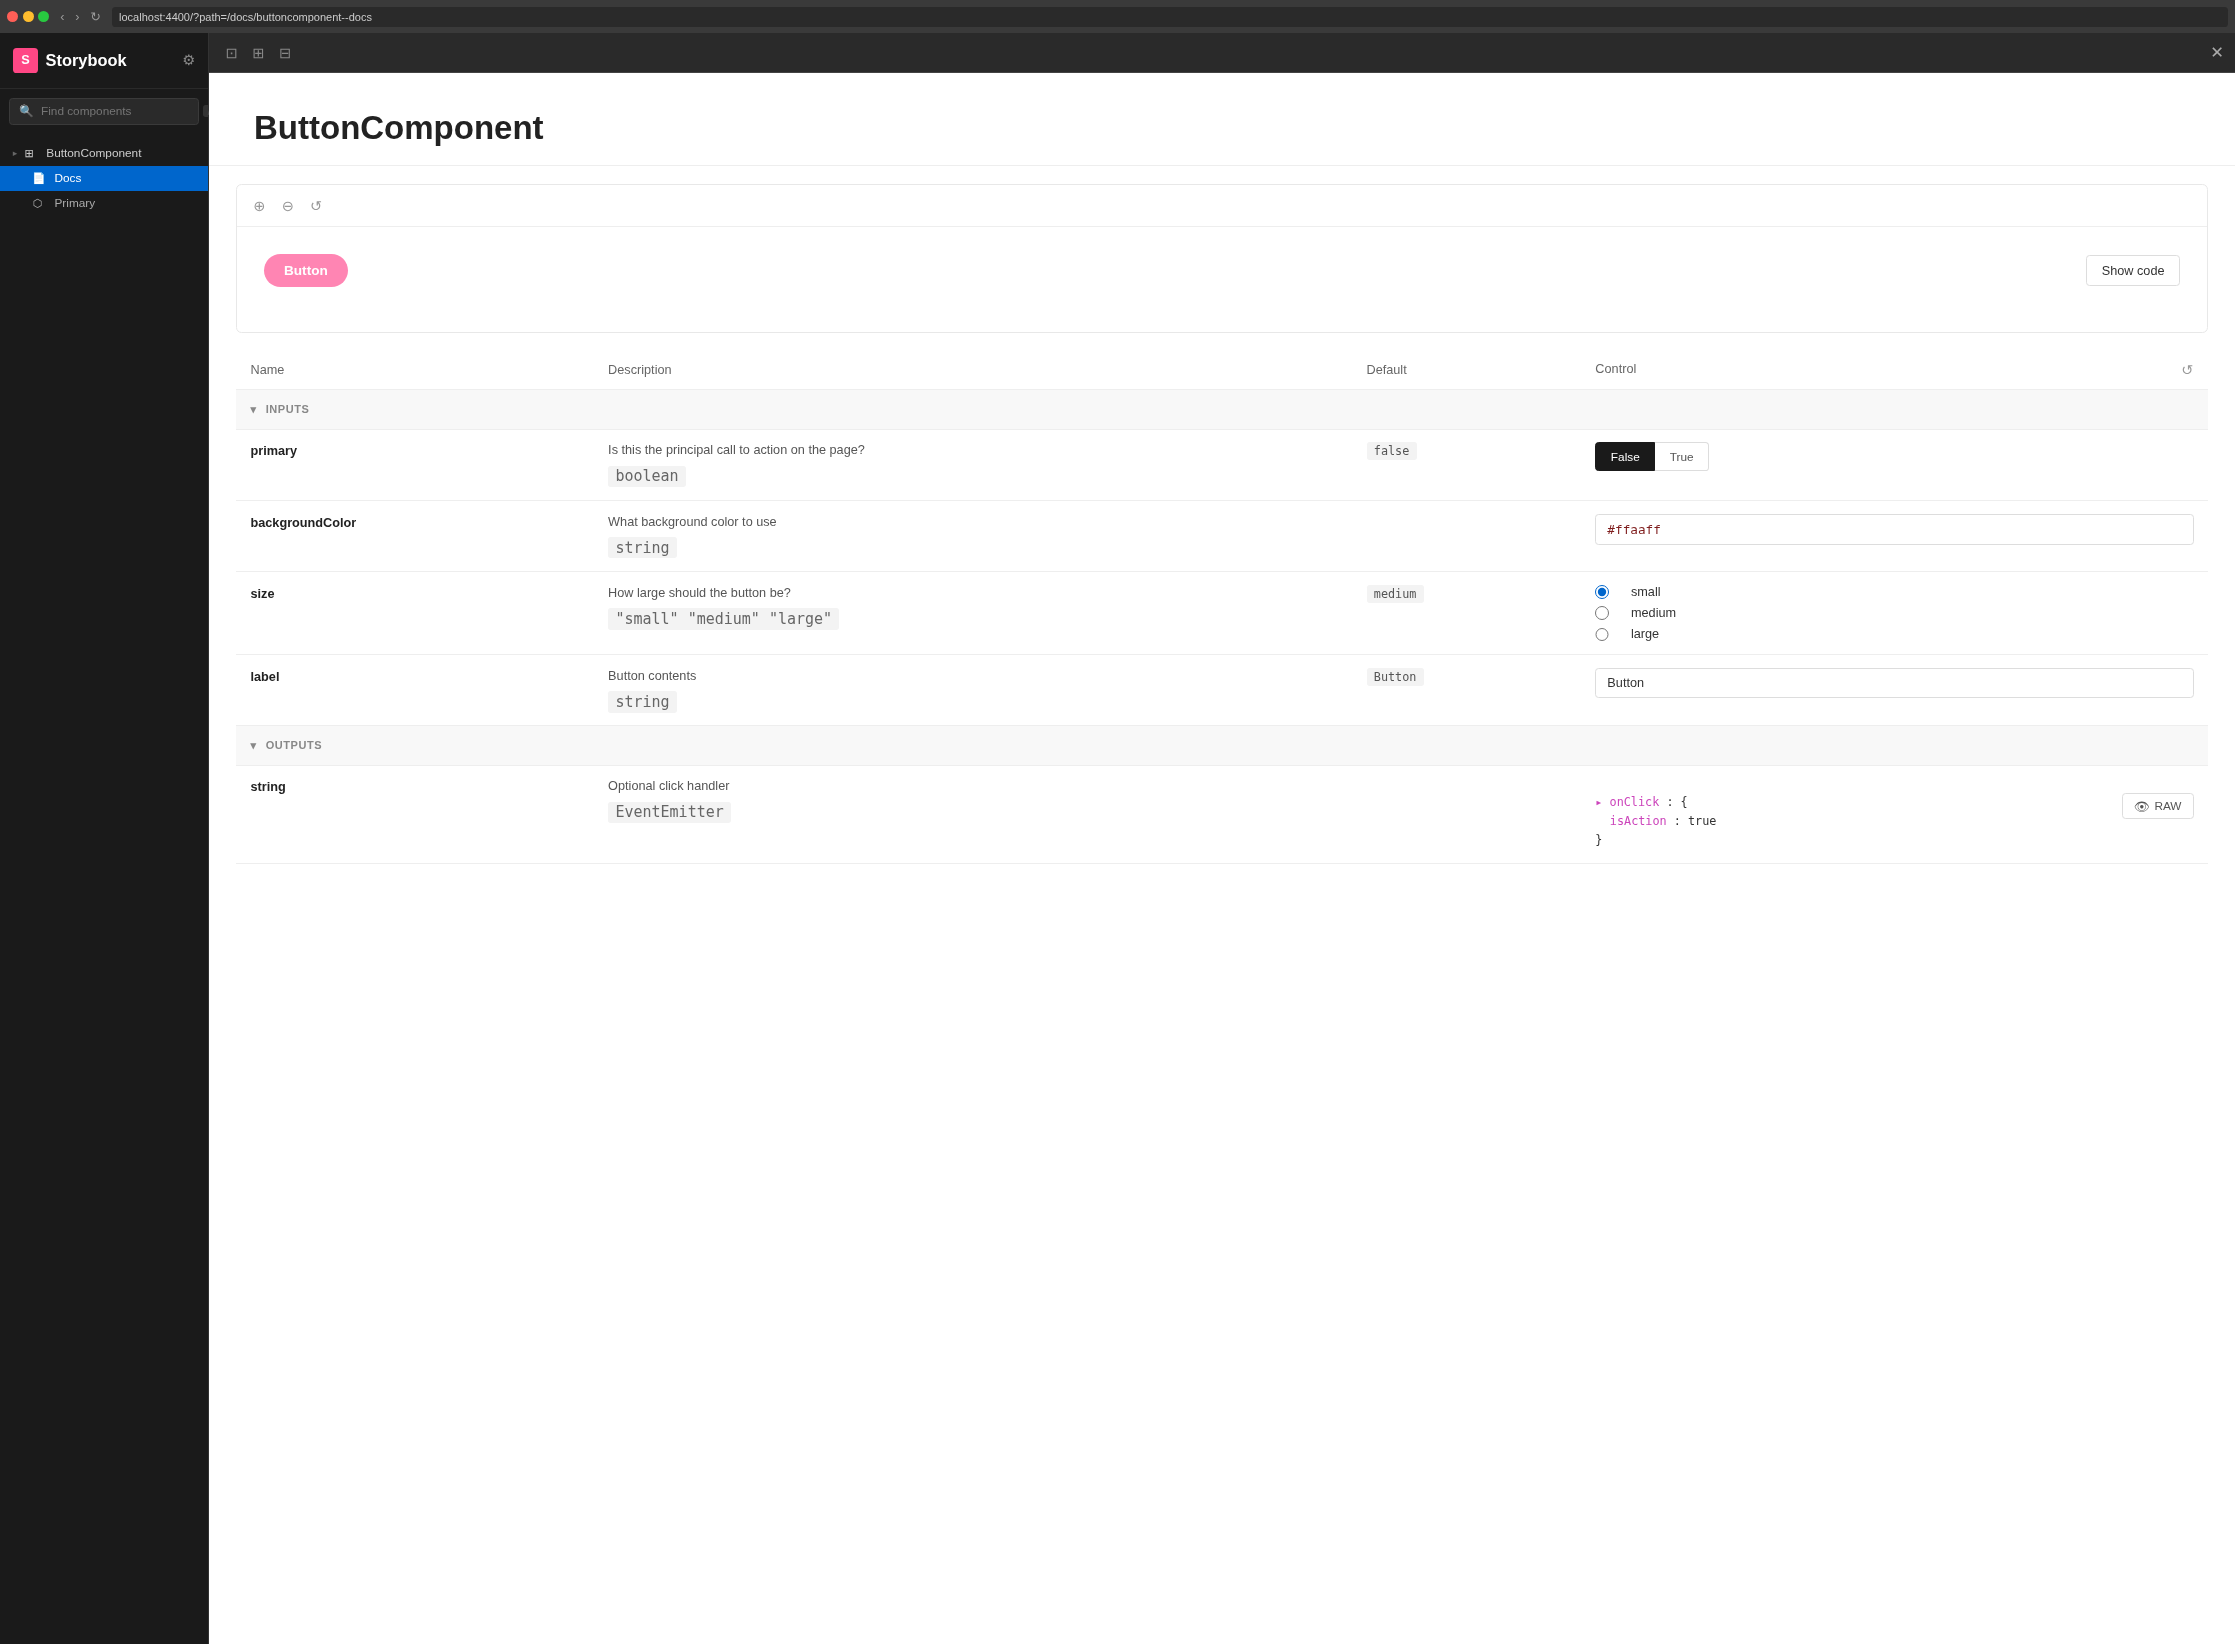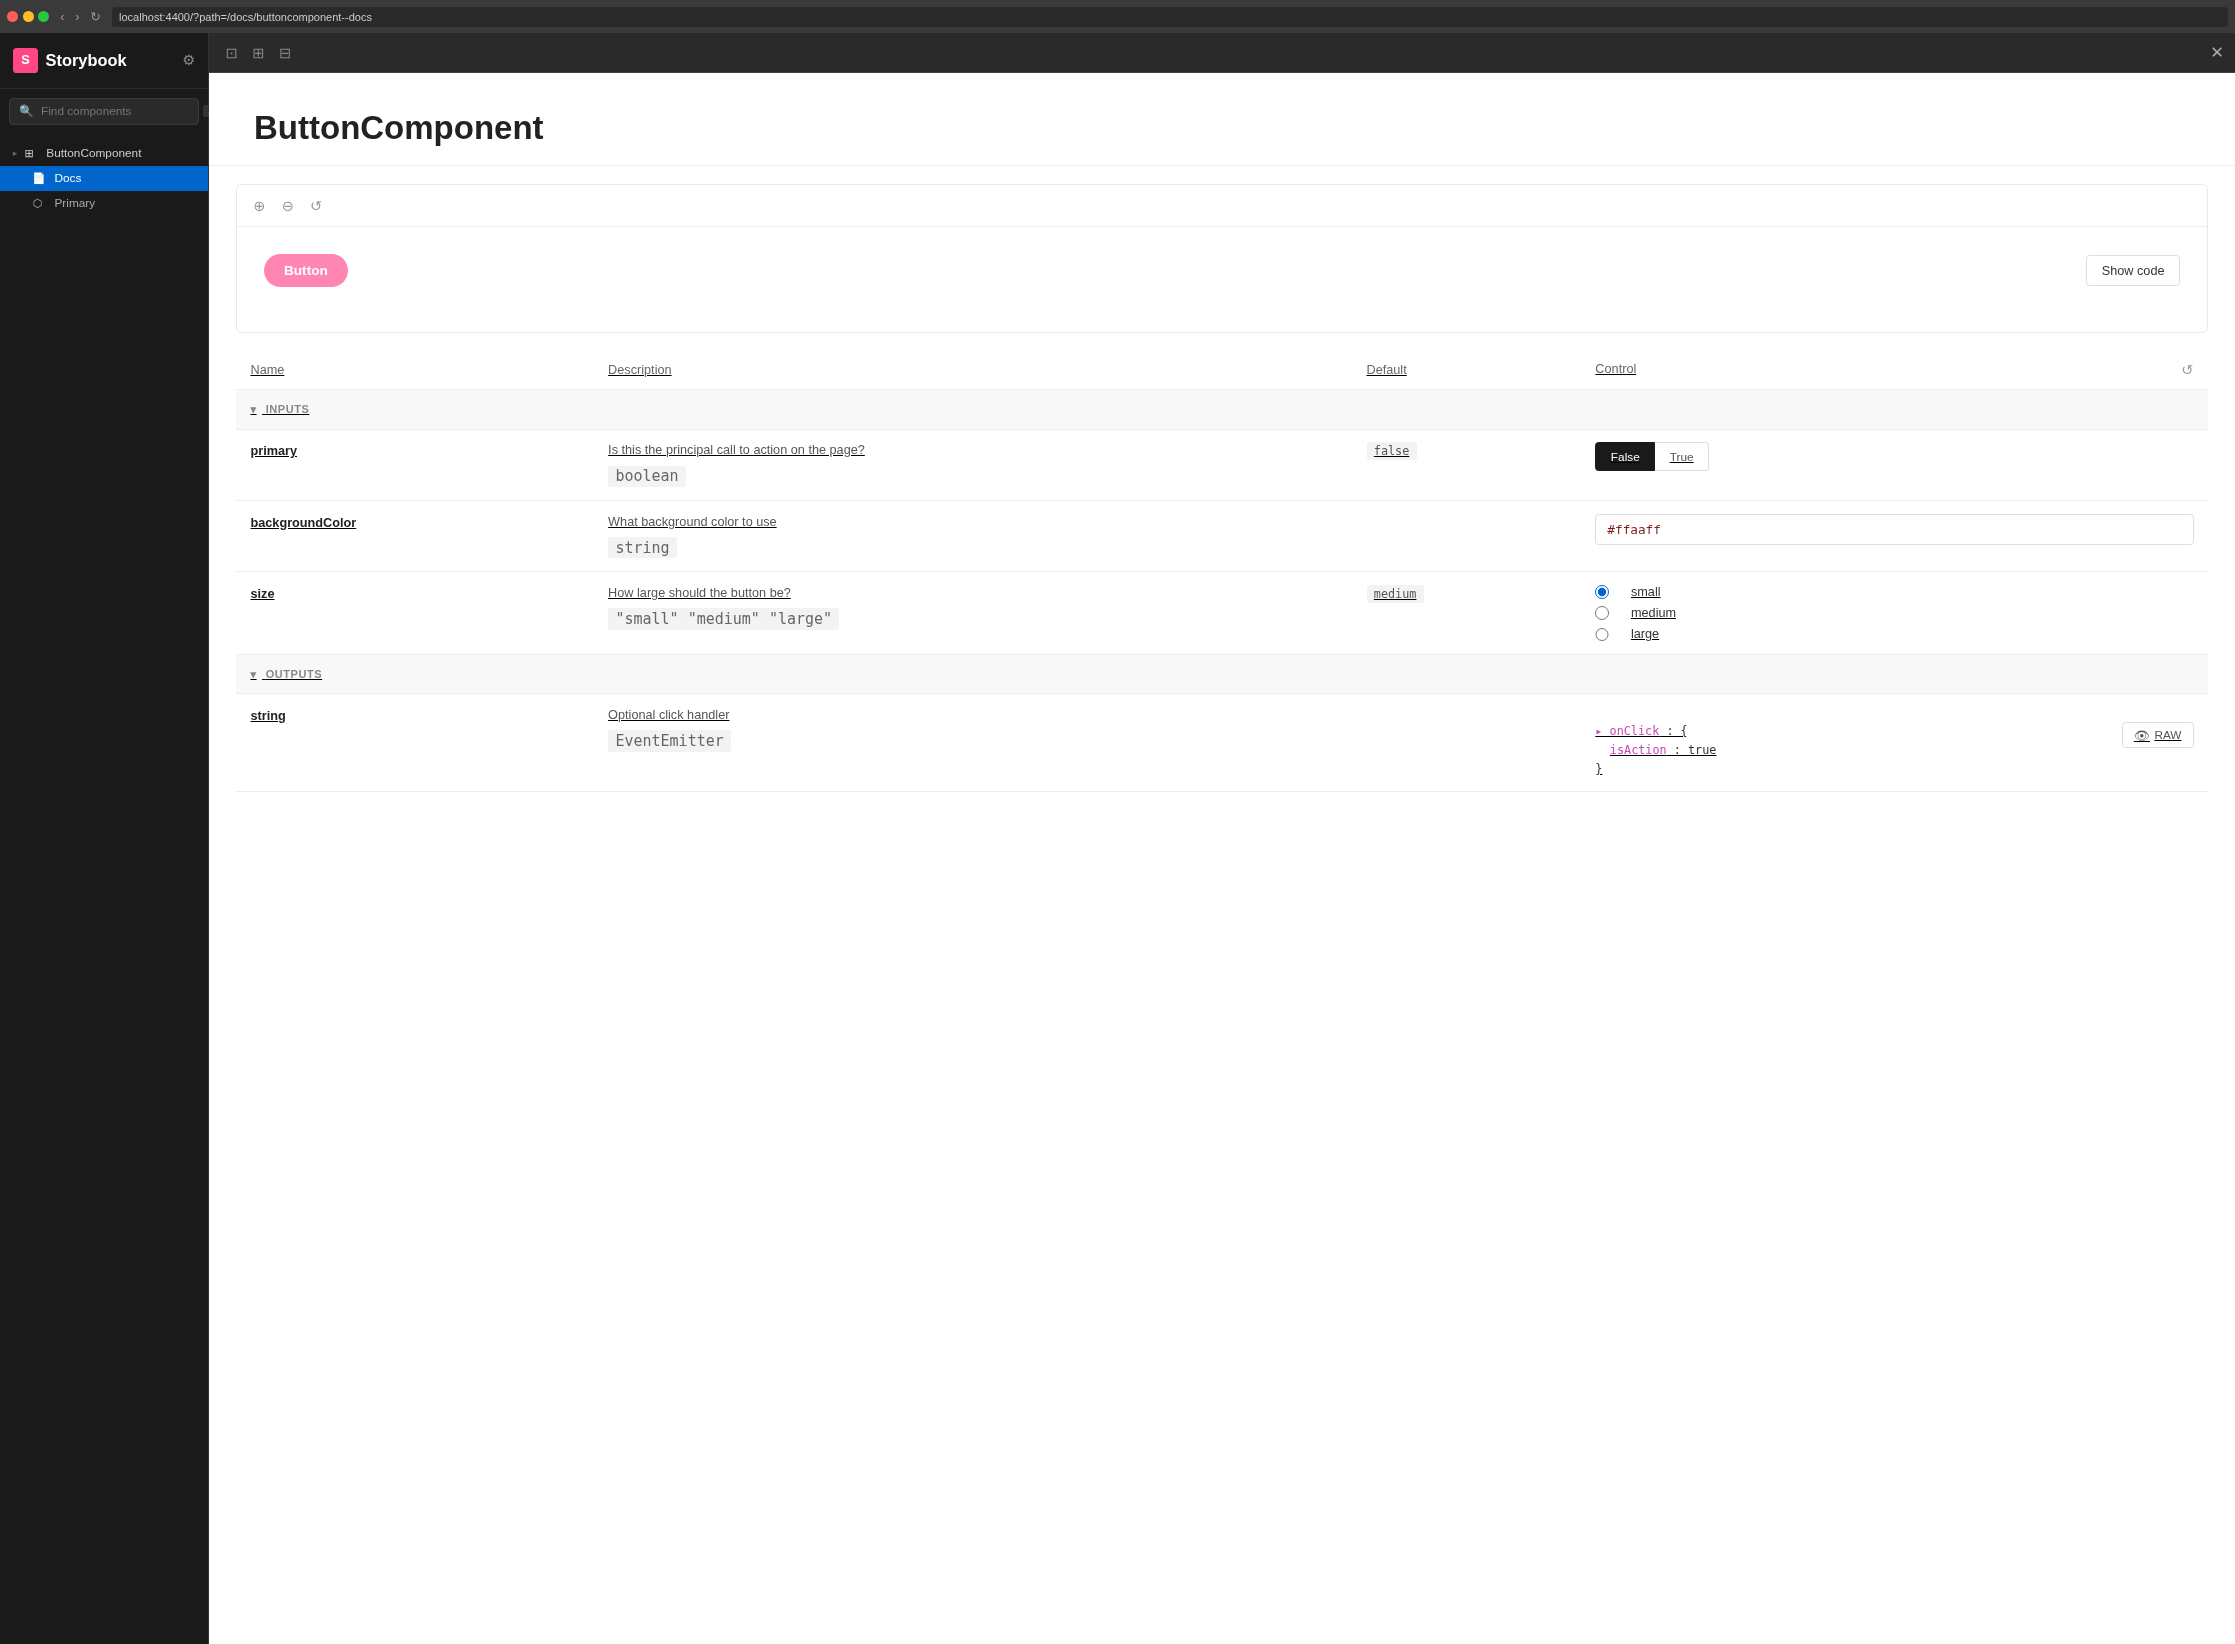--- a/index.html
+++ b/index.html
@@ -52,21 +52,21 @@
 
     
     .preview-area { margin: 18px 27px; border: 0.9px solid #e8e8e8; border-radius: 5.5px; }
     .preview-toolbar { padding: 9px 12.7px; border-bottom: 0.9px solid #eee; display: flex; align-items: center; gap: 9px; }
     .preview-btn { background: none; border: none; cursor: pointer; color: #999; font-size: 14.5px; padding: 3.6px; }
     .preview-canvas { padding: 27px 27px 45px; min-height: 91px; display: flex; align-items: center; }
     .demo-button { background: #ff85b3; border: none; border-radius: 45px; padding: 9px 20px; color: white; font-size: 13.6px; font-weight: 600; cursor: pointer; }
     .show-code-btn { margin-left: auto; background: white; border: 0.9px solid #ddd; border-radius: 3.6px; padding: 7.3px 14.5px; font-size: 12.7px; cursor: pointer; color: #333; }
 
     
-    .controls-section { margin: 0 27px 27px; text-decoration: underline; }
+    .controls-section { margin: 0 27px 27px; }
     .controls-table { width: 100%; border-collapse: collapse; }
     .controls-table th { text-align: left; padding: 11px 14.5px; color: #666; font-size: 12.7px; font-weight: 500; border-bottom: 0.9px solid #eee; }
     .reset-btn { background: none; border: none; cursor: pointer; color: #999; font-size: 14.5px; float: right; }
 
     .section-header { background: #f8f8f8; }
     .section-header td { padding: 9px 14.5px; color: #888; font-size: 11px; font-weight: 600; letter-spacing: 0.05em; border-bottom: 0.9px solid #eee; }
     .section-header .chevron { margin-right: 5.5px; }
 
     .controls-table td { padding: 12.7px 14.5px; border-bottom: 0.9px solid #eee; vertical-align: top; }
     .prop-name { font-size: 12.7px; font-weight: 600; color: #222; }
@@ -249,20 +249,31 @@
                     <span>medium</span>
                   </label>
                   <label class="radio-item">
                     <input type="radio" name="size" style="">
                     <span>large</span>
                   </label>
                 </div>
               </td>
             </tr>
 
+            <tr>
+              <td><span class="prop-name">label</span></td>
+              <td>
+                <div class="prop-desc">Button contents</div>
+                <span class="prop-type">string</span>
+              </td>
+              <td><span class="default-val">Button</span></td>
+              <td>
+                <input class="text-input" value="Button" style="">
+              </td>
+            </tr>
 
             <tr class="section-header">
               <td colspan="4">
                 <span class="chevron">▾</span>
                 <span>OUTPUTS</span>
               </td>
             </tr>
 
             <tr>
               <td><span class="prop-name">string</span></td>

